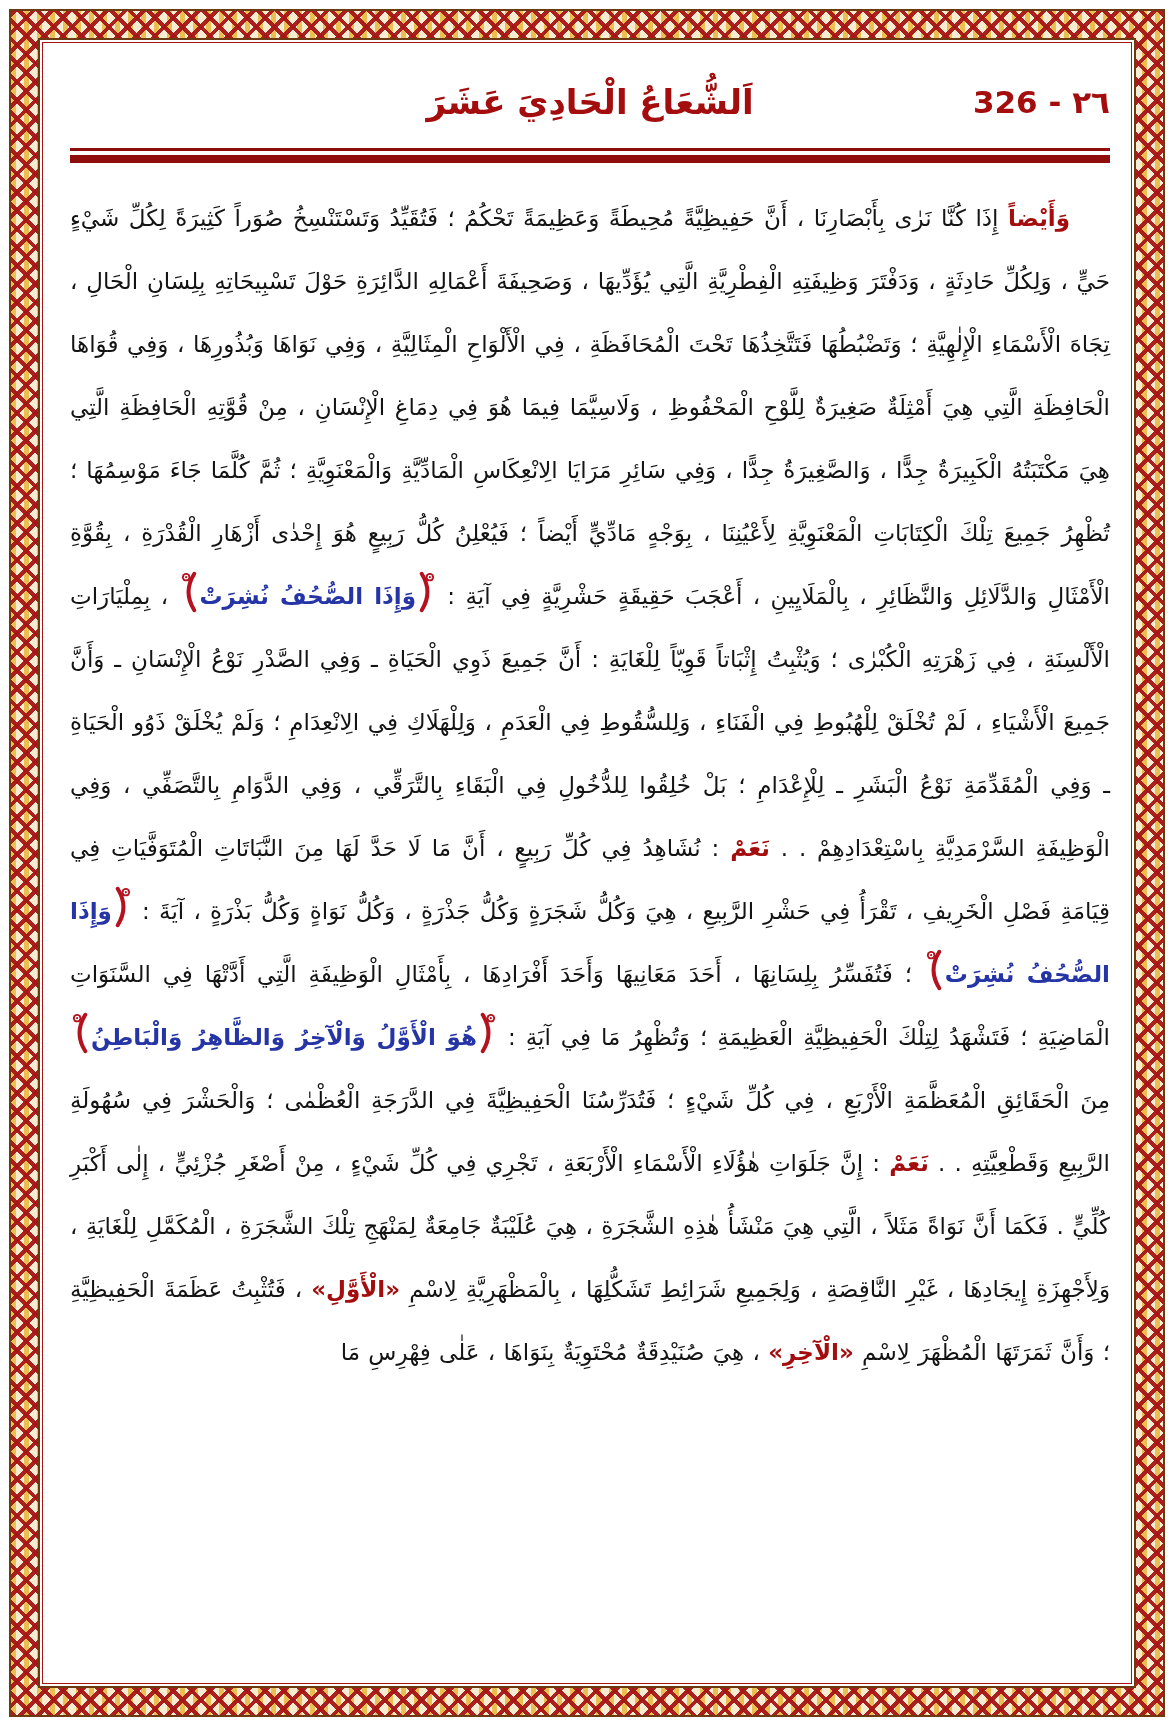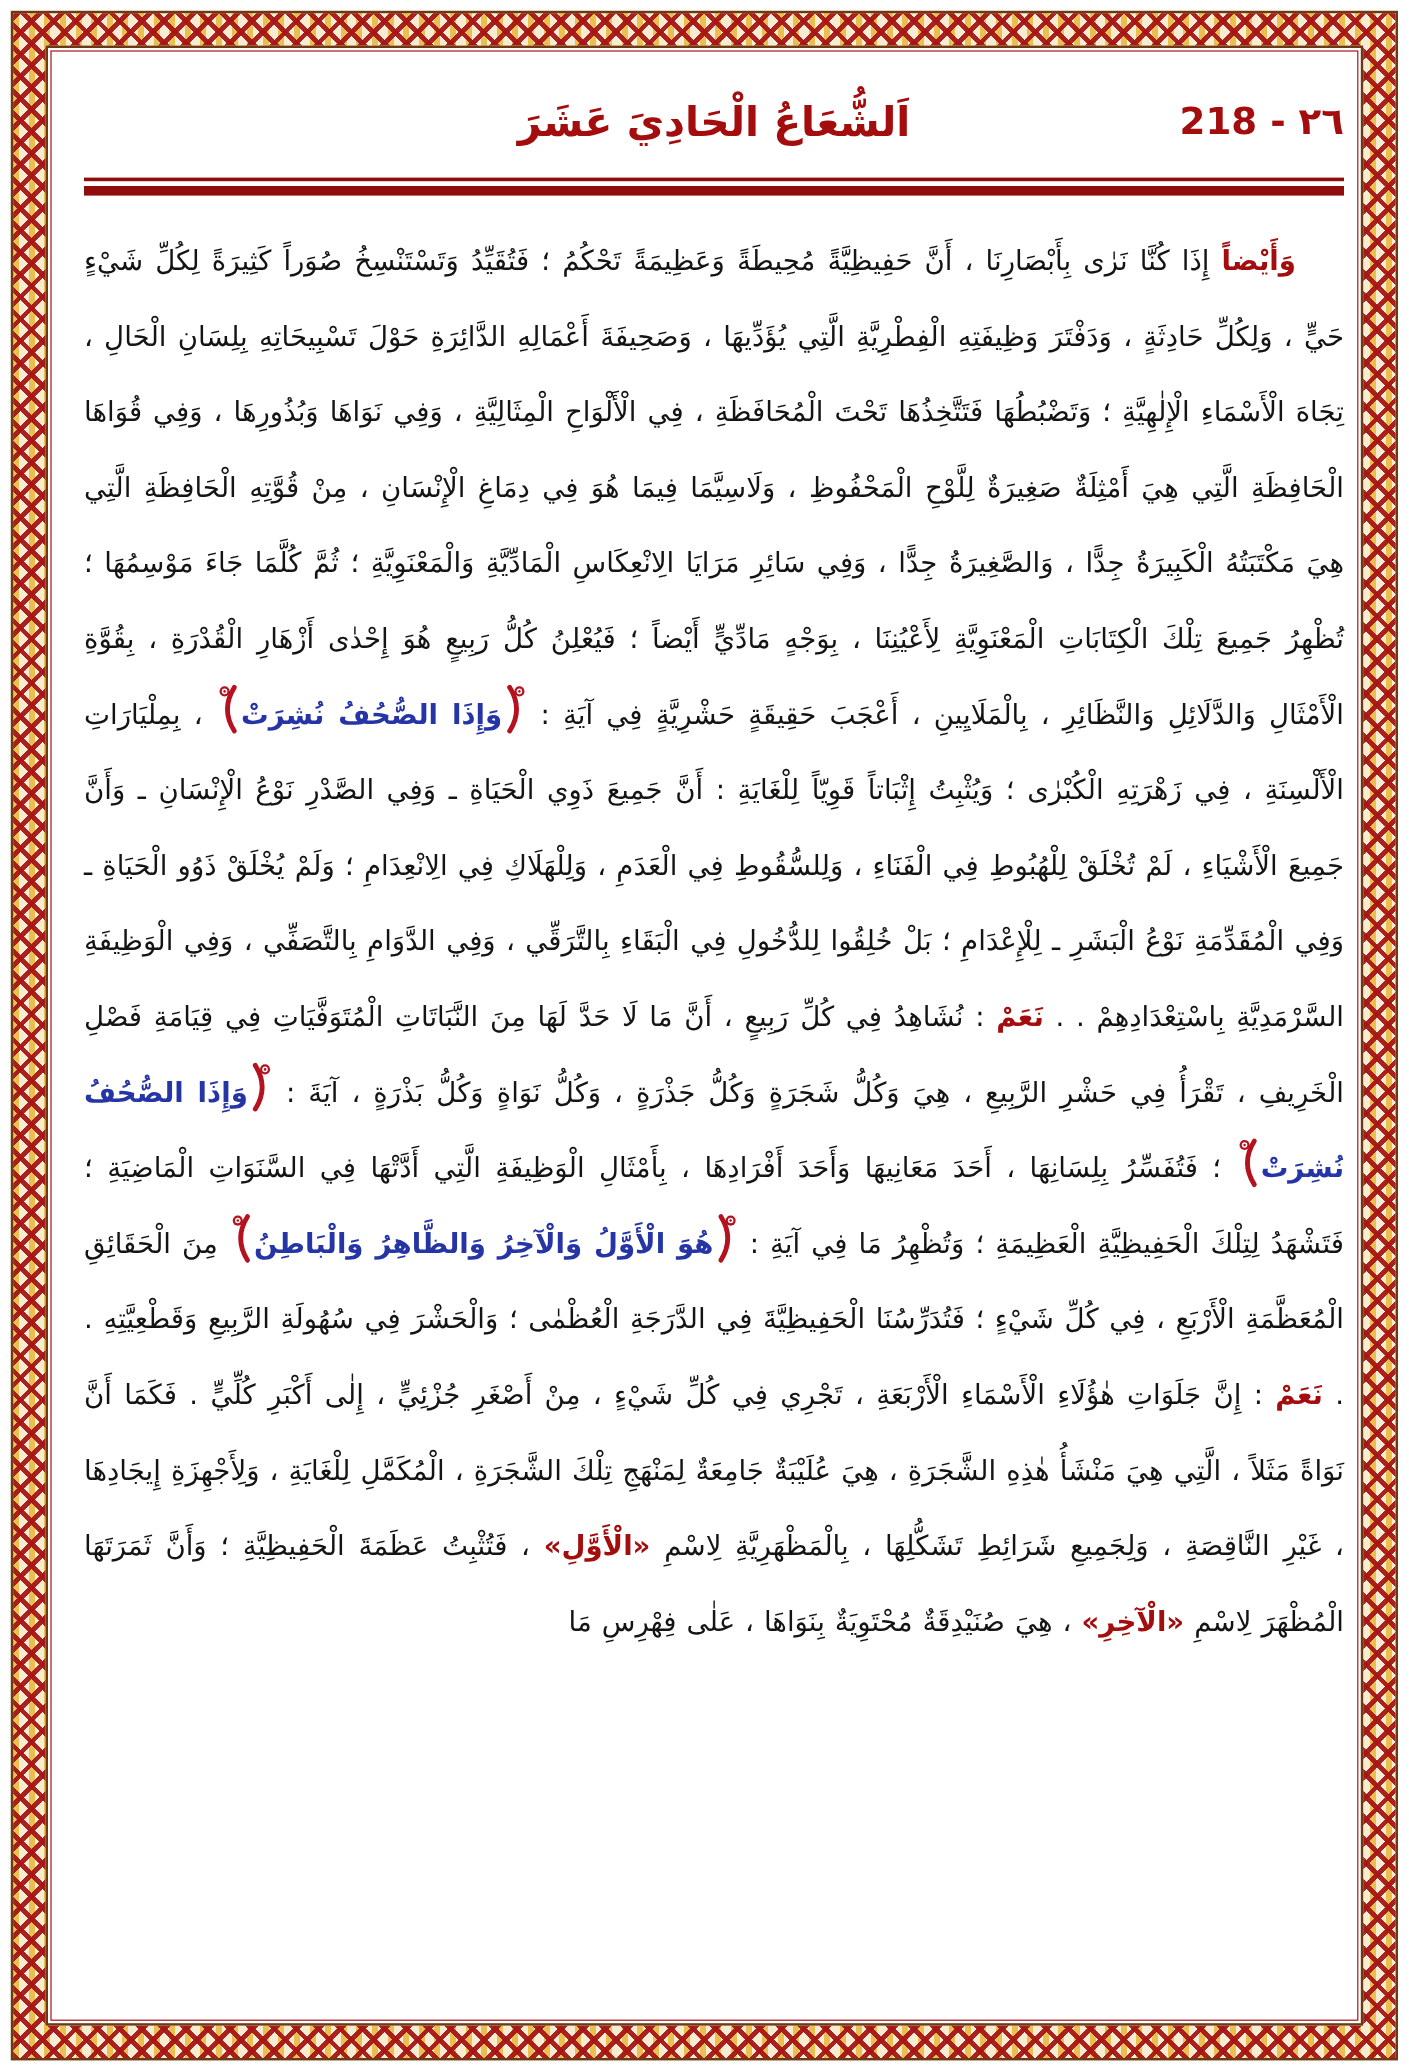--- a/index.html
+++ b/index.html
@@ -30,21 +30,21 @@
       repeating-linear-gradient(45deg,  rgba(166,22,22,.95) 0 4px, transparent 4px 13px),
       repeating-linear-gradient(-45deg, rgba(166,22,22,.95) 0 4px, transparent 4px 13px),
       repeating-linear-gradient(90deg,  rgba(232,182,58,.85) 0 5px, transparent 5px 13px);
   }
   .inner{
     width:100%;height:100%;
     background:#fff;
     border:2px solid #6b3a12;
     outline:1px solid #a61616;
     outline-offset:-5px;
-    padding:26px 14px 20px 30px;
+    padding:26px 24px 20px 30px;
     overflow:hidden;
   }
   .header{
     position:relative;
     height:66px;
     margin-top:6px;
   }
   .title{
     text-align:center;
     font-size:34px;
@@ -98,21 +98,21 @@
 </head>
 <body>
 
 <div class="page">
   <div class="frame">
     <div class="inner">
 
       <div class="header">
         <div class="title">اَلشُّعَاعُ الْحَادِيَ عَشَرَ</div>
         <div class="page-number">
-          <span>218 - ٢٦</span>
+          <span>326 - ٢٦</span>
         </div>
       </div>
 
       <div class="rule">
         <div class="thin"></div>
         <div class="thick"></div>
       </div>
 
       <div class="body-text"><span class="seg-red">وَأَيْضاً</span><span class="seg-black"> إِذَا كُنَّا نَرٰى بِأَبْصَارِنَا ، أَنَّ حَفِيظِيَّةً مُحِيطَةً وَعَظِيمَةً تَحْكُمُ ؛ فَتُقَيِّدُ وَتَسْتَنْسِخُ صُوَراً كَثِيرَةً لِكُلِّ شَيْءٍ حَيٍّ ، وَلِكُلِّ حَادِثَةٍ ، وَدَفْتَرَ وَظِيفَتِهِ الْفِطْرِيَّةِ الَّتِي يُؤَدِّيهَا ، وَصَحِيفَةَ أَعْمَالِهِ الدَّائِرَةِ حَوْلَ تَسْبِيحَاتِهِ بِلِسَانِ الْحَالِ ، تِجَاهَ الْأَسْمَاءِ الْإِلٰهِيَّةِ ؛ وَتَضْبُطُهَا فَتَتَّخِذُهَا تَحْتَ الْمُحَافَظَةِ ، فِي الْأَلْوَاحِ الْمِثَالِيَّةِ ، وَفِي نَوَاهَا وَبُذُورِهَا ، وَفِي قُوَاهَا الْحَافِظَةِ الَّتِي هِيَ أَمْثِلَةٌ صَغِيرَةٌ لِلَّوْحِ الْمَحْفُوظِ ، وَلَاسِيَّمَا فِيمَا هُوَ فِي دِمَاغِ الْإِنْسَانِ ، مِنْ قُوَّتِهِ الْحَافِظَةِ الَّتِي هِيَ مَكْتَبَتُهُ الْكَبِيرَةُ جِدًّا ، وَالصَّغِيرَةُ جِدًّا ، وَفِي سَائِرِ مَرَايَا الِانْعِكَاسِ الْمَادِّيَّةِ وَالْمَعْنَوِيَّةِ ؛ ثُمَّ كُلَّمَا جَاءَ مَوْسِمُهَا ؛ تُظْهِرُ جَمِيعَ تِلْكَ الْكِتَابَاتِ الْمَعْنَوِيَّةِ لِأَعْيُنِنَا ، بِوَجْهٍ مَادِّيٍّ أَيْضاً ؛ فَيُعْلِنُ كُلُّ رَبِيعٍ هُوَ إِحْدٰى أَزْهَارِ الْقُدْرَةِ ، بِقُوَّةِ الْأَمْثَالِ وَالدَّلَائِلِ وَالنَّظَائِرِ ، بِالْمَلَايِينِ ، أَعْجَبَ حَقِيقَةٍ حَشْرِيَّةٍ فِي آيَةِ : </span><svg viewBox="0 0 20 48" class="bracket">
             <path class="arc" d="M5 5 Q17 24 5 43"></path>

